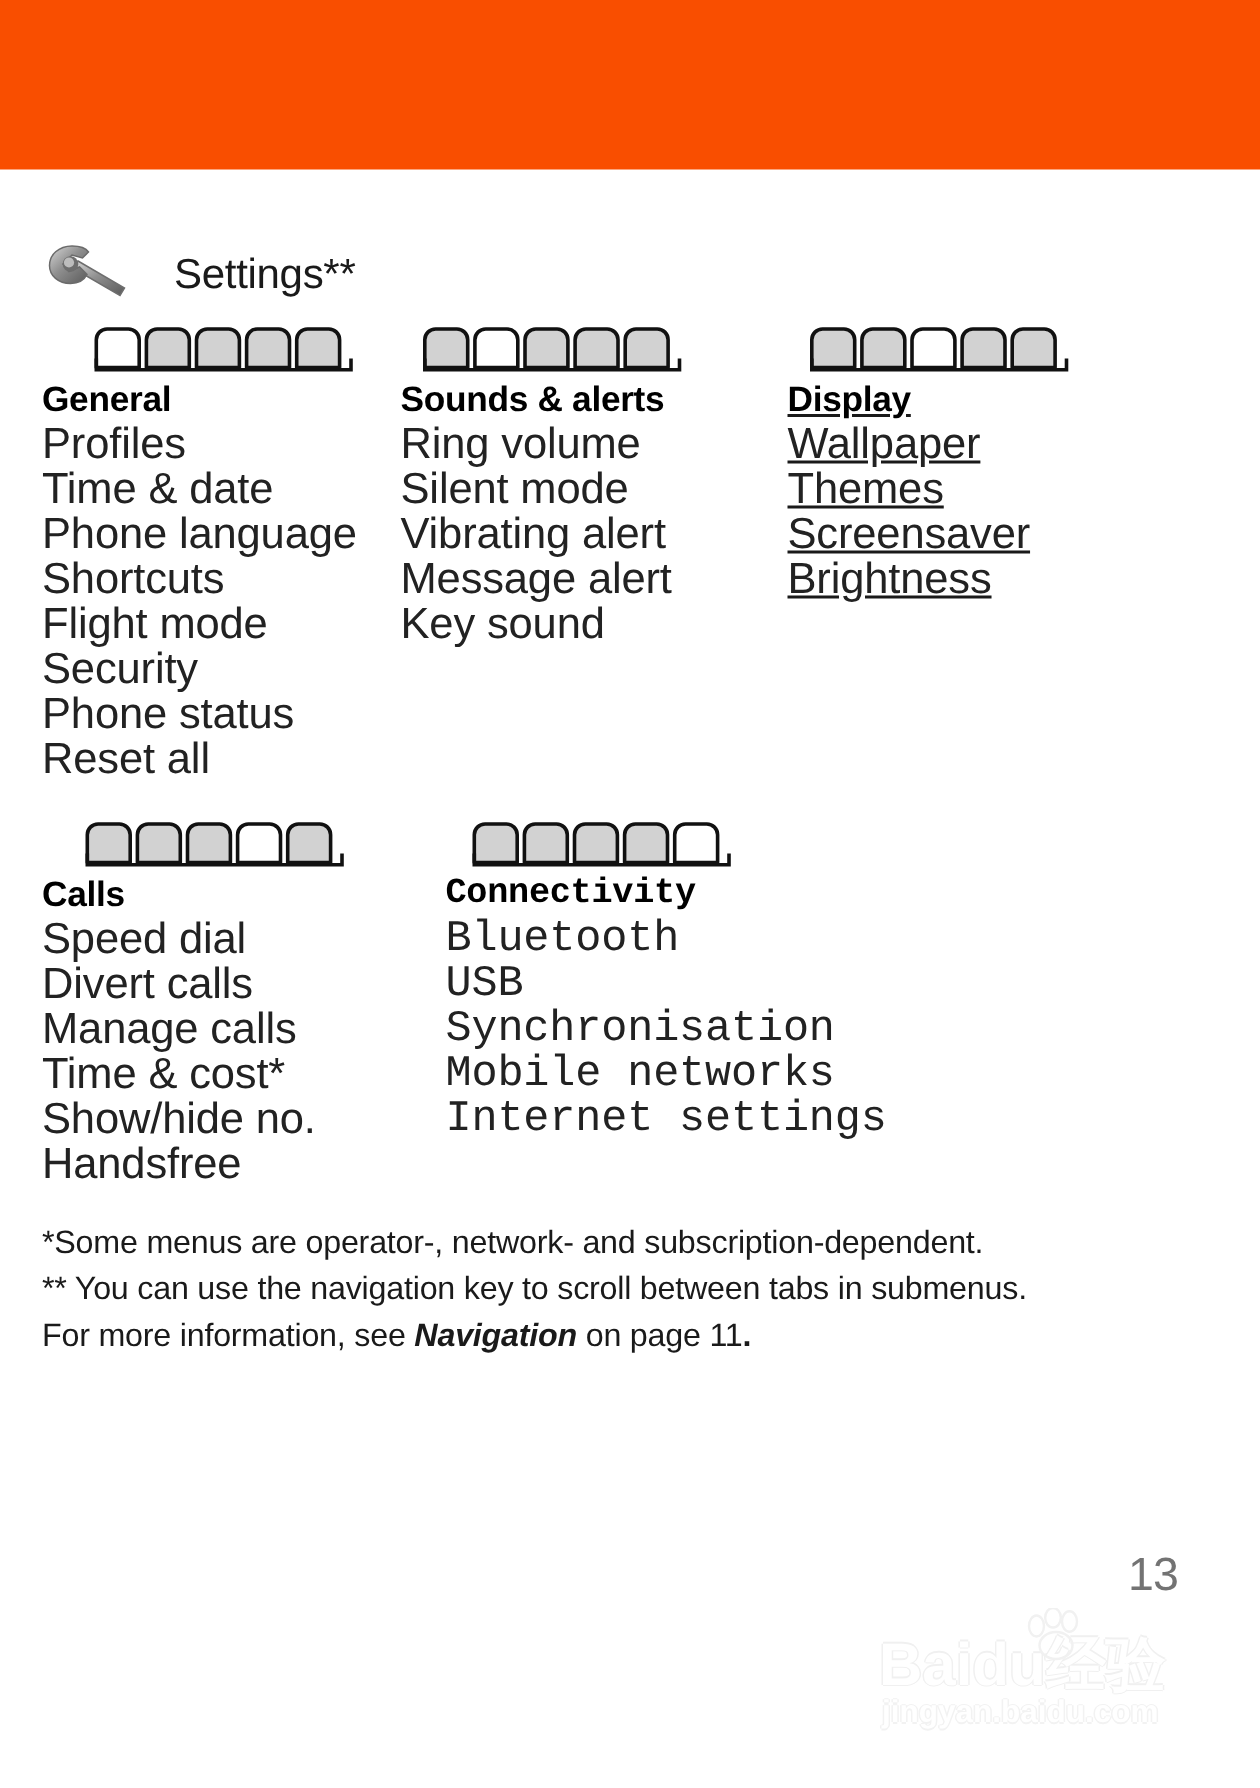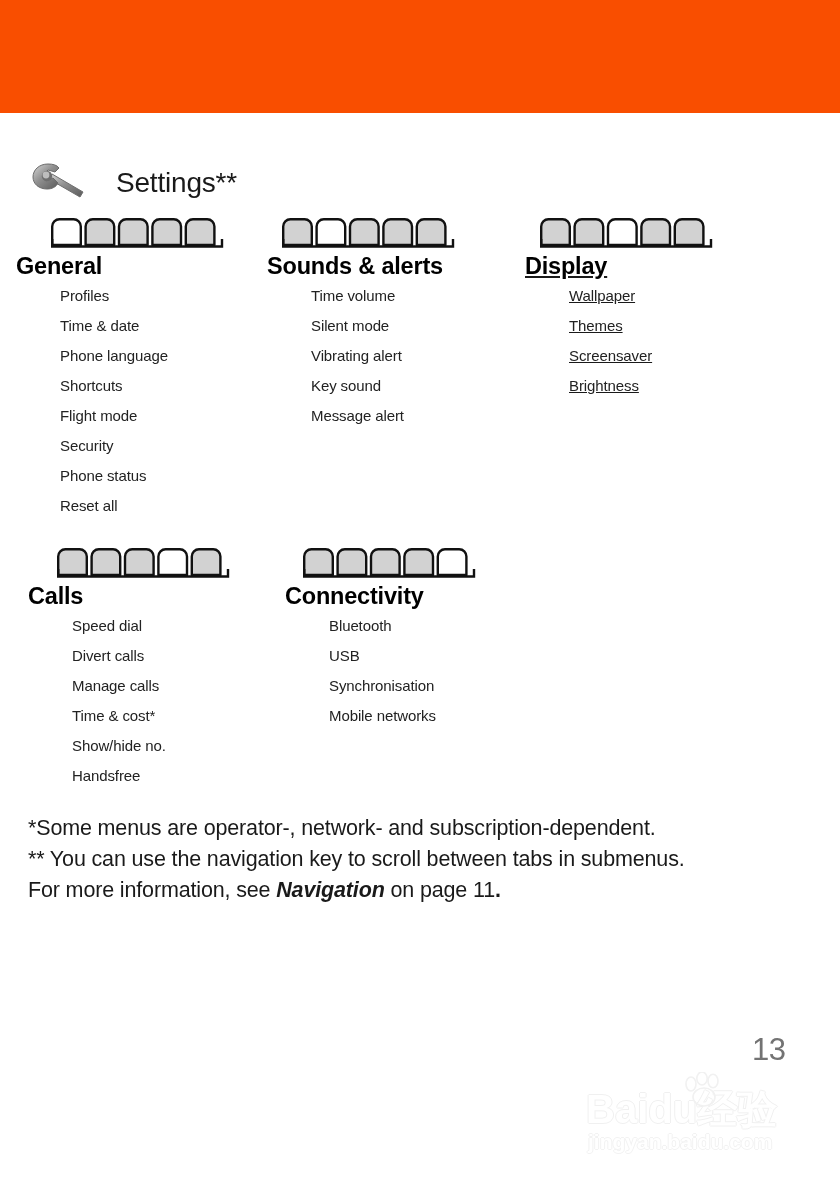--- a/index.html
+++ b/index.html
@@ -74,36 +74,35 @@
     color: #000;
     line-height: 30px;
     white-space: nowrap;
   }
   .menu-list {
     list-style: none;
     margin: 0;
     padding: 0;
   }
   .menu-item {
-    font-size: 15px;
+    font-size: 29px;
     font-weight: 400;
     letter-spacing: -0.1px;
     line-height: 30px;
     color: #222;
     white-space: nowrap;
-    margin-left: 44px;
-  }
-
-  
-  #block-general      { left: 16px;  top: 104px; }
+  }
+
+  
+  #block-general      { left: 28px;  top: 104px; }
   #block-sounds       { left: 267px; top: 104px; }
   #block-display      { left: 525px; top: 104px; text-decoration: underline; }
   
   #block-calls        { left: 28px;  top: 434px; }
-  #block-connectivity { left: 285px; top: 434px; }
+  #block-connectivity { left: 297px; top: 434px; font-family: Liberation Mono, monospace; }
 
   
   #block-general .tabs-svg      { margin-left: 34px; }
   #block-sounds .tabs-svg       { margin-left: 14px; }
   #block-display .tabs-svg      { margin-left: 14px; }
   #block-calls .tabs-svg        { margin-left: 28px; }
   #block-connectivity .tabs-svg { margin-left: 17px; }
 
   
   .footnotes {
@@ -234,25 +233,25 @@
         <path d="M2.2 28 L2.2 9.5 A7.2 7.2 0 0 1 9.4 2.3 L23.6 2.3 A7.2 7.2 0 0 1 30.8 9.5 L30.8 28 Z"></path>
         <path d="M35.6 28 L35.6 9.5 A7.2 7.2 0 0 1 42.8 2.3 L57 2.3 A7.2 7.2 0 0 1 64.2 9.5 L64.2 28 Z" fill="#ffffff"></path>
         <path d="M69 28 L69 9.5 A7.2 7.2 0 0 1 76.2 2.3 L90.4 2.3 A7.2 7.2 0 0 1 97.6 9.5 L97.6 28 Z"></path>
         <path d="M102.4 28 L102.4 9.5 A7.2 7.2 0 0 1 109.6 2.3 L123.8 2.3 A7.2 7.2 0 0 1 131 9.5 L131 28 Z"></path>
         <path d="M135.8 28 L135.8 9.5 A7.2 7.2 0 0 1 143 2.3 L157.2 2.3 A7.2 7.2 0 0 1 164.4 9.5 L164.4 28 Z"></path>
       </g>
       <path d="M2.2 22 L2.2 29.5 L172 29.5 L172 22" fill="none" stroke="#111111" stroke-width="2.4"></path>
     </svg>
     <div class="menu-heading">Sounds &amp; alerts</div>
     <ul class="menu-list">
-      <li class="menu-item">Time volume</li>
+      <li class="menu-item">Ring volume</li>
       <li class="menu-item">Silent mode</li>
       <li class="menu-item">Vibrating alert</li>
+      <li class="menu-item">Message alert</li>
       <li class="menu-item">Key sound</li>
-      <li class="menu-item">Message alert</li>
     </ul>
   </div>
 
   <div class="menu-block" id="block-display">
     <svg class="tabs-svg" width="175" height="32" viewBox="0 0 175 32">
       <g stroke="#111111" stroke-width="2.4" fill="#d2d2d2" stroke-linejoin="round">
         <path d="M2.2 28 L2.2 9.5 A7.2 7.2 0 0 1 9.4 2.3 L23.6 2.3 A7.2 7.2 0 0 1 30.8 9.5 L30.8 28 Z"></path>
         <path d="M35.6 28 L35.6 9.5 A7.2 7.2 0 0 1 42.8 2.3 L57 2.3 A7.2 7.2 0 0 1 64.2 9.5 L64.2 28 Z"></path>
         <path d="M69 28 L69 9.5 A7.2 7.2 0 0 1 76.2 2.3 L90.4 2.3 A7.2 7.2 0 0 1 97.6 9.5 L97.6 28 Z" fill="#ffffff"></path>
         <path d="M102.4 28 L102.4 9.5 A7.2 7.2 0 0 1 109.6 2.3 L123.8 2.3 A7.2 7.2 0 0 1 131 9.5 L131 28 Z"></path>
@@ -301,20 +300,21 @@
         <path d="M135.8 28 L135.8 9.5 A7.2 7.2 0 0 1 143 2.3 L157.2 2.3 A7.2 7.2 0 0 1 164.4 9.5 L164.4 28 Z" fill="#ffffff"></path>
       </g>
       <path d="M2.2 22 L2.2 29.5 L172 29.5 L172 22" fill="none" stroke="#111111" stroke-width="2.4"></path>
     </svg>
     <div class="menu-heading">Connectivity</div>
     <ul class="menu-list">
       <li class="menu-item">Bluetooth</li>
       <li class="menu-item">USB</li>
       <li class="menu-item">Synchronisation</li>
       <li class="menu-item">Mobile networks</li>
+      <li class="menu-item">Internet settings</li>
     </ul>
   </div>
 
   <div class="footnotes">
     <div class="footnote-line">*Some menus are operator-, network- and subscription-dependent.</div>
     <div class="footnote-line">** You can use the navigation key to scroll between tabs in submenus.</div>
     <div class="footnote-line"><span>For more information, see </span><em>Navigation</em><span> on page 11</span><b>.</b></div>
   </div>
 
 </div>

